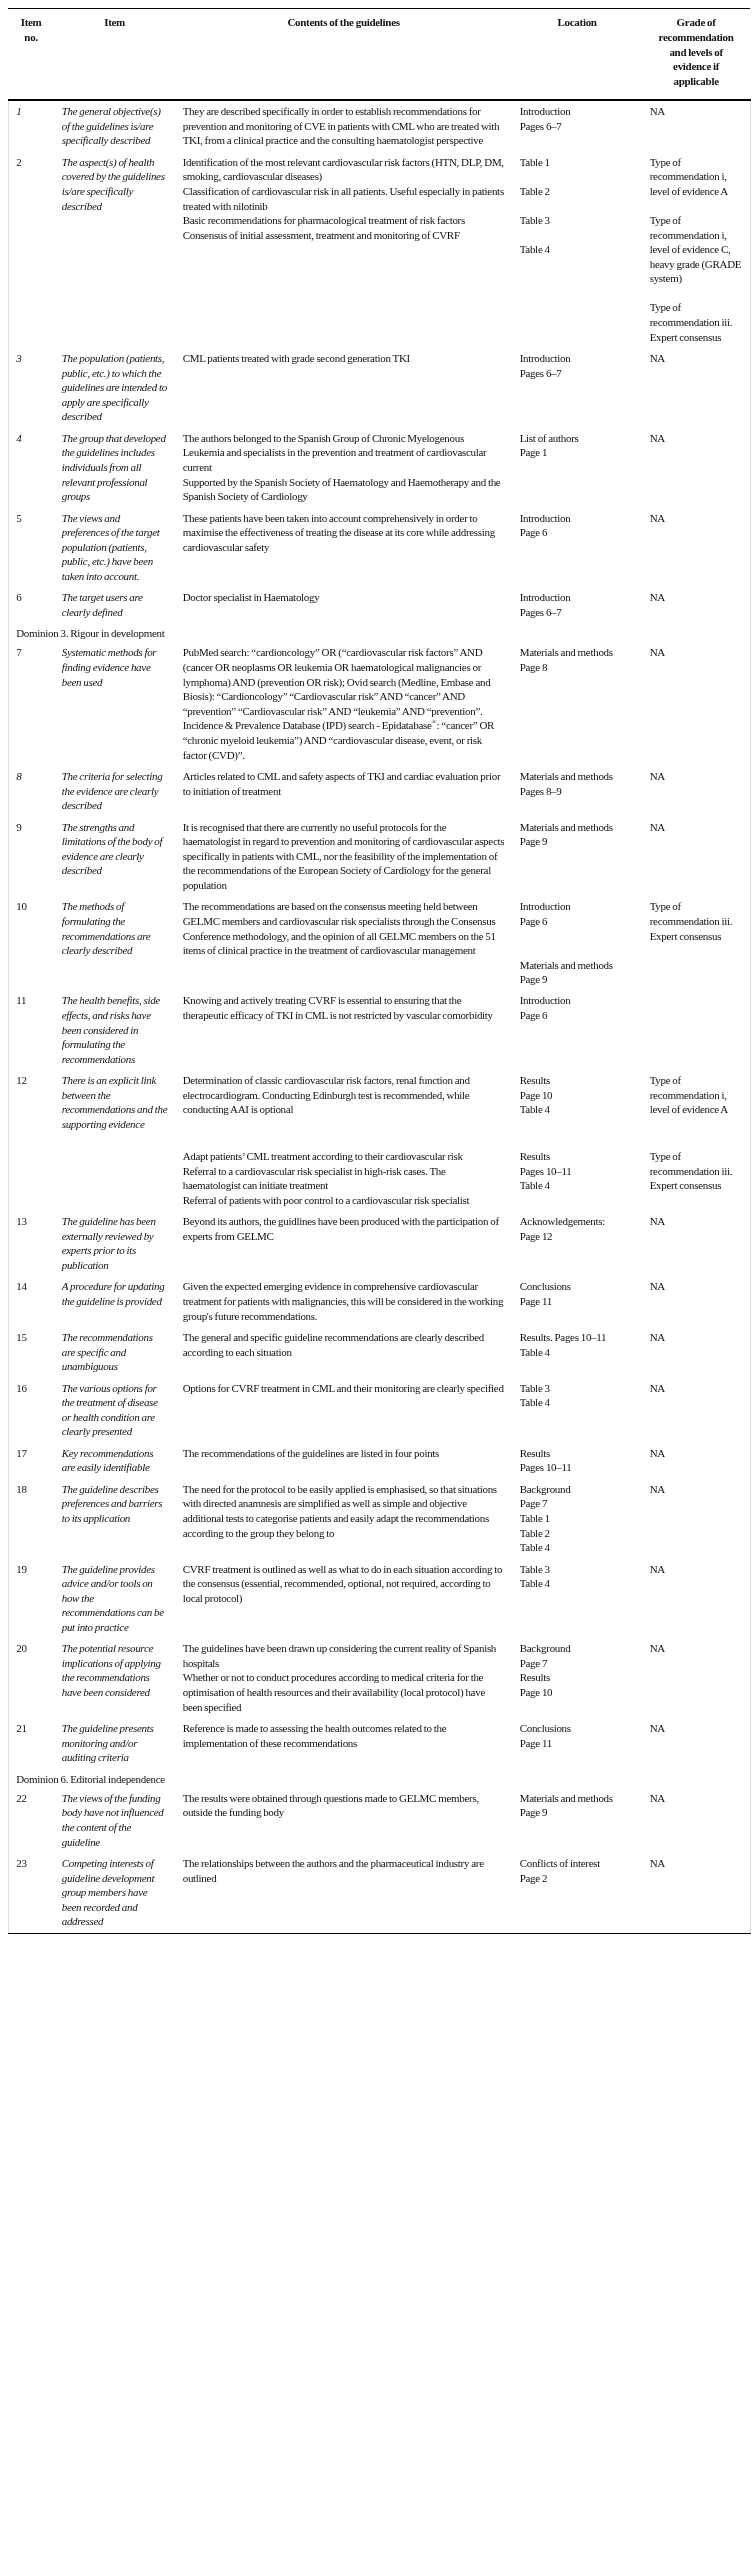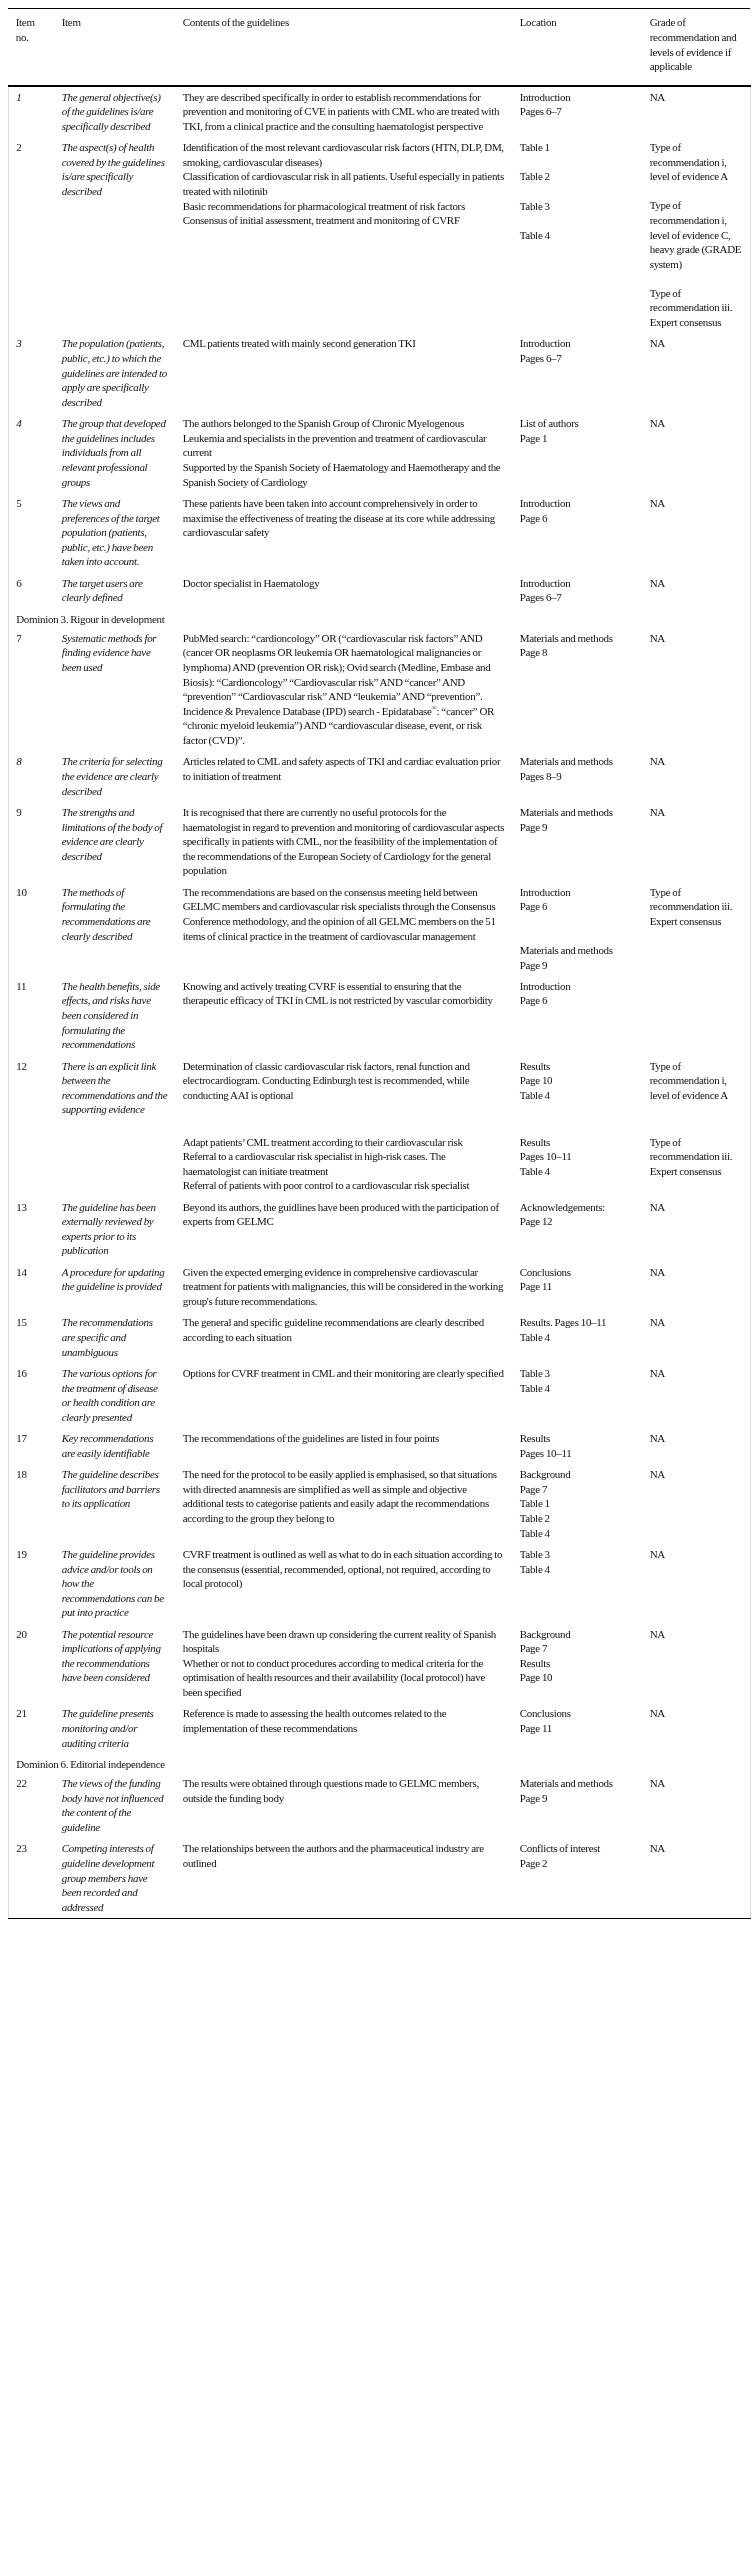--- a/index.html
+++ b/index.html
@@ -19,22 +19,22 @@
     letter-spacing: -0.3px;
     word-spacing: -0.4px;
   }
   col.c-no { width: 46px; }
   col.c-item { width: 121px; }
   col.c-contents { width: 337px; }
   col.c-location { width: 130px; }
   col.c-grade { width: 108px; }
   thead tr { border-top: 1.1px solid #000; border-bottom: 2.3px solid #000; }
   thead th {
-    font-weight: normal;
-    text-align: left;
+    font-weight: bold;
+    text-align: center;
     vertical-align: top;
     padding: 6.9px 7.6px 10.7px 7.6px;
   }
   tbody { border-left: 0.8px solid #ddd; border-right: 0.8px solid #ddd; border-bottom: 1.5px solid #000; }
   td {
     vertical-align: top;
     padding: 3px 7.6px 3.8px 7.6px;
   }
   td.item { font-style: italic; margin-left: 24px; }
   tr.domain td { padding-top: 3px; padding-bottom: 1.5px; }
@@ -99,21 +99,21 @@
             <span class="gap"></span>
             <span class="line">Type of recommendation i, level of evidence C, heavy grade (GRADE system)</span>
             <span class="gap"></span>
             <span class="line">Type of recommendation iii. Expert consensus</span>
           </td>
         </tr>
         <tr>
           <td style="font-style: italic;">3</td>
           <td class="item">The population (patients, public, etc.) to which the guidelines are intended to apply are specifically described</td>
           <td>
-            <span class="line">CML patients treated with mainly second generation TKI</span>
+            <span class="line">CML patients treated with grade second generation TKI</span>
           </td>
           <td>
             <span class="line">Introduction</span>
             <span class="line">Pages 6–7</span>
           </td>
           <td>
             <span class="line">NA</span>
           </td>
         </tr>
         <tr>
@@ -330,21 +330,21 @@
           <td>
             <span class="line">Results</span>
             <span class="line">Pages 10–11</span>
           </td>
           <td>
             <span class="line">NA</span>
           </td>
         </tr>
         <tr>
           <td>18</td>
-          <td class="item">The guideline describes facilitators and barriers to its application</td>
+          <td class="item">The guideline describes preferences and barriers to its application</td>
           <td>
             <span class="line">The need for the protocol to be easily applied is emphasised, so that situations with directed anamnesis are simplified as well as simple and objective additional tests to categorise patients and easily adapt the recommendations according to the group they belong to</span>
           </td>
           <td>
             <span class="line">Background</span>
             <span class="line">Page 7</span>
             <span class="line">Table 1</span>
             <span class="line">Table 2</span>
             <span class="line">Table 4</span>
           </td>

